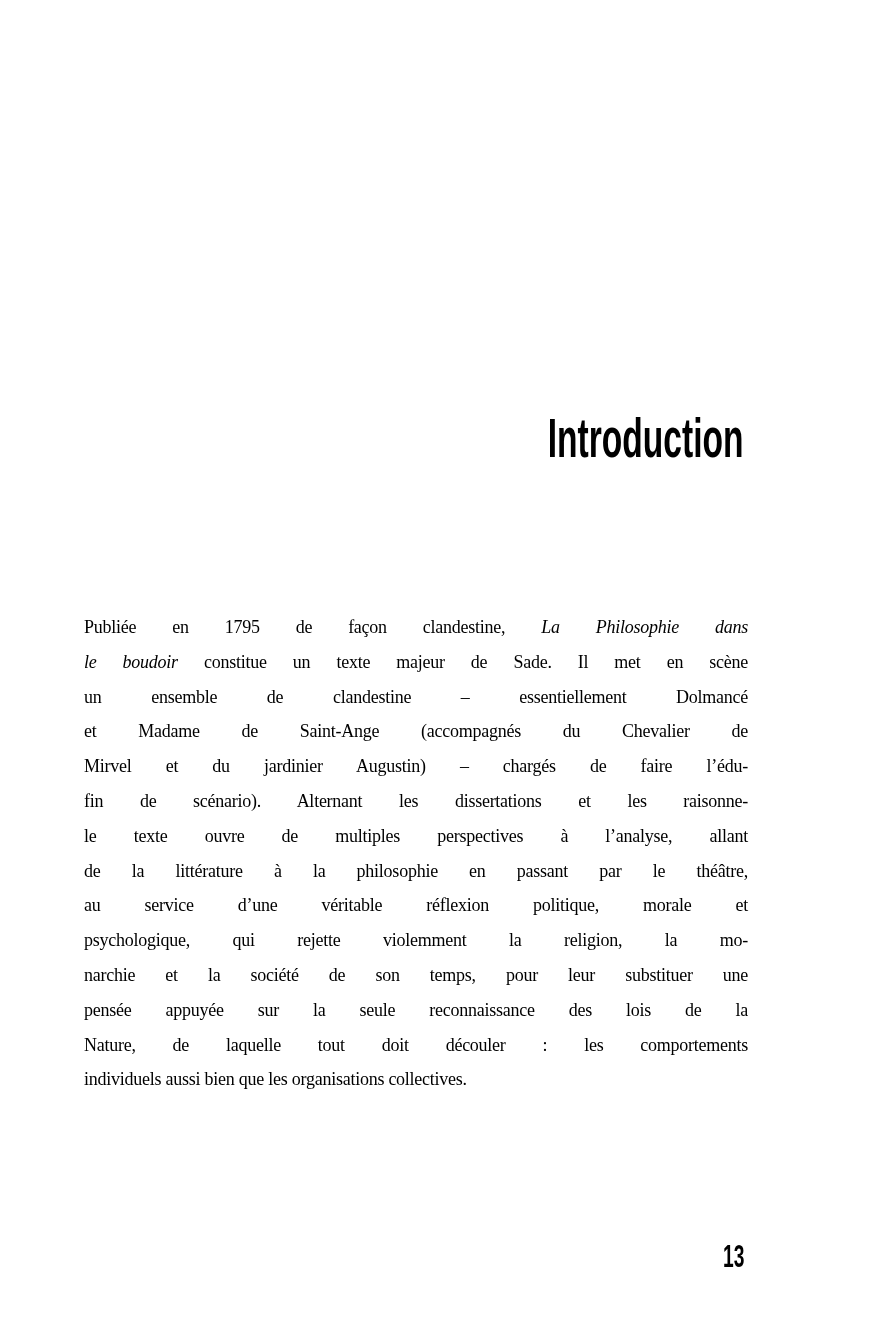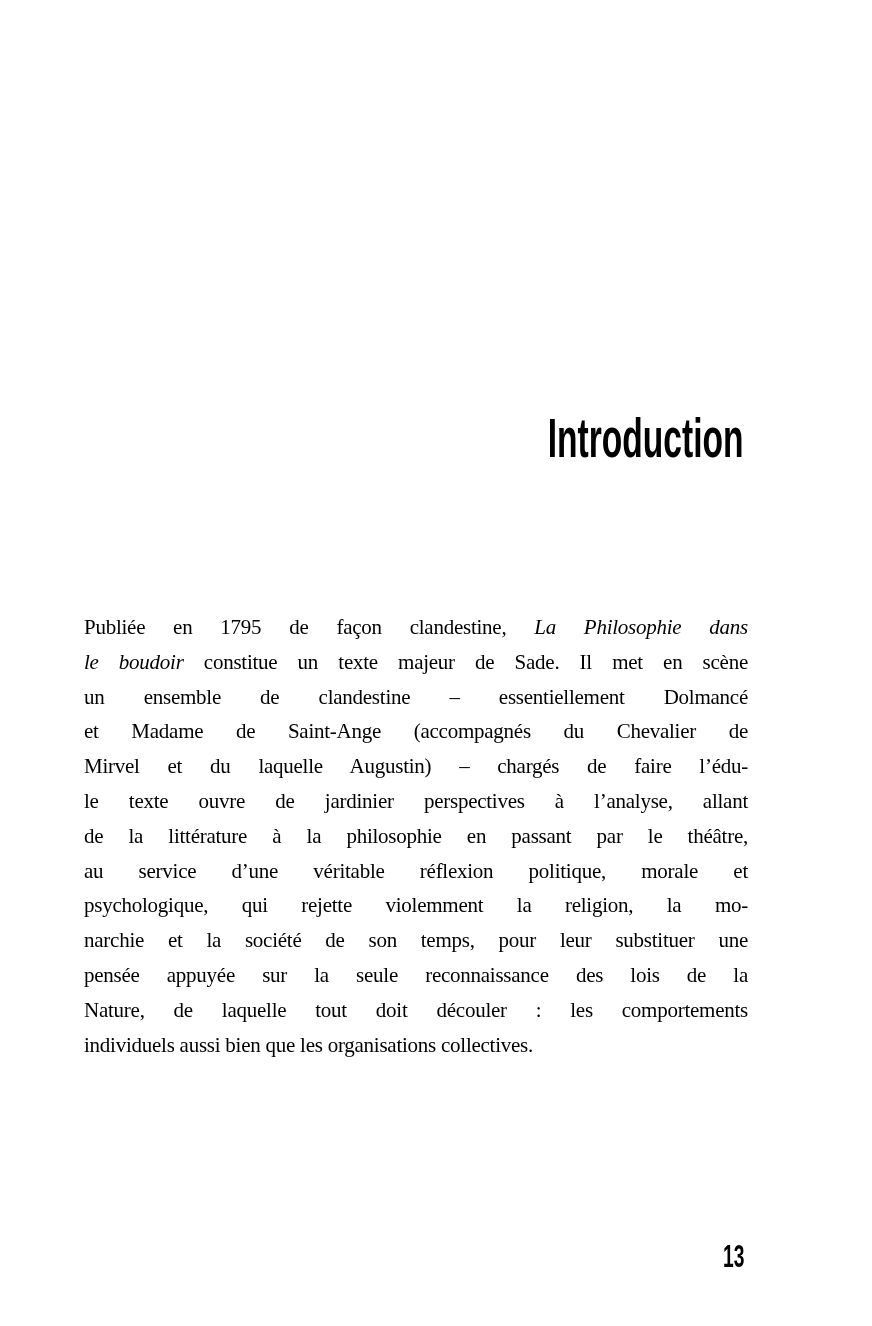--- a/index.html
+++ b/index.html
@@ -28,21 +28,21 @@
     transform: scaleX(0.60);
     transform-origin: 100% 0;
     letter-spacing: 0px;
   }
   .body-text {
     position: absolute;
     left: 84px;
     top: 610px;
     width: 664px;
     font-family: "Liberation Serif", serif;
-    font-size: 21px;
+    font-size: 18px;
     line-height: 34.8px;
     letter-spacing: -0.25px;
     color: #000000;
   }
   .line {
     text-align: justify;
     text-align-last: justify;
   }
   .line.last {
     text-align-last: left;
@@ -69,22 +69,23 @@
 <body>
 
 <div class="page">
   <h1 class="chapter-title">Introduction</h1>
 
   <div class="body-text" id="paragraph">
       <div class="line"><span>Publiée en 1795 de façon clandestine, </span><span class="italic">La Philosophie dans</span></div>
       <div class="line"><span class="italic">le boudoir</span><span> constitue un texte majeur de Sade. Il met en scène</span></div>
       <div class="line"><span>un ensemble de clandestine – essentiellement Dolmancé</span></div>
       <div class="line"><span>et Madame de Saint-Ange (accompagnés du Chevalier de</span></div>
-      <div class="line"><span>Mirvel et du laquelle Augustin) – chargés de faire l’édu-</span></div>
-      <div class="line"><span>le texte ouvre de jardinier perspectives à l’analyse, allant</span></div>
+      <div class="line"><span>Mirvel et du jardinier Augustin) – chargés de faire l’édu-</span></div>
+      <div class="line"><span>fin de scénario). Alternant les dissertations et les raisonne-</span></div>
+      <div class="line"><span>le texte ouvre de multiples perspectives à l’analyse, allant</span></div>
       <div class="line"><span>de la littérature à la philosophie en passant par le théâtre,</span></div>
       <div class="line"><span>au service d’une véritable réflexion politique, morale et</span></div>
       <div class="line"><span>psychologique, qui rejette violemment la religion, la mo-</span></div>
       <div class="line"><span>narchie et la société de son temps, pour leur substituer une</span></div>
       <div class="line"><span>pensée appuyée sur la seule reconnaissance des lois de la</span></div>
       <div class="line"><span>Nature, de laquelle tout doit découler : les comportements</span></div>
       <div class="line last"><span>individuels aussi bien que les organisations collectives.</span></div>
     </div>
 
   <div class="page-number">13</div>

